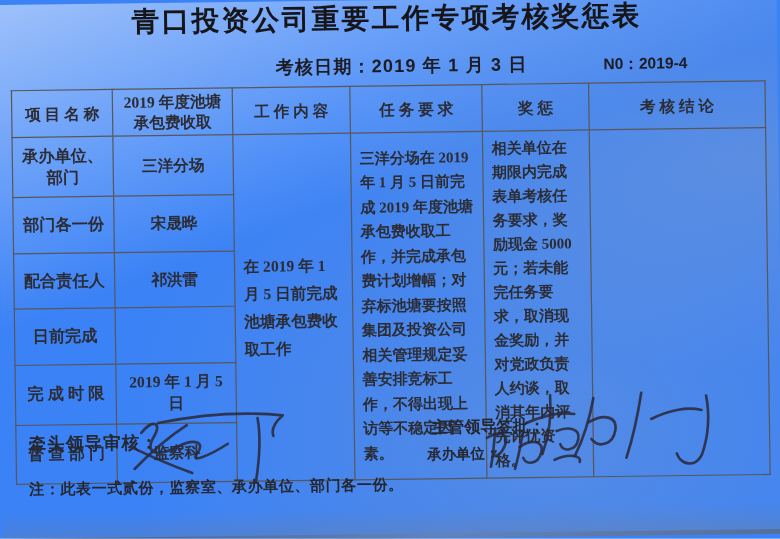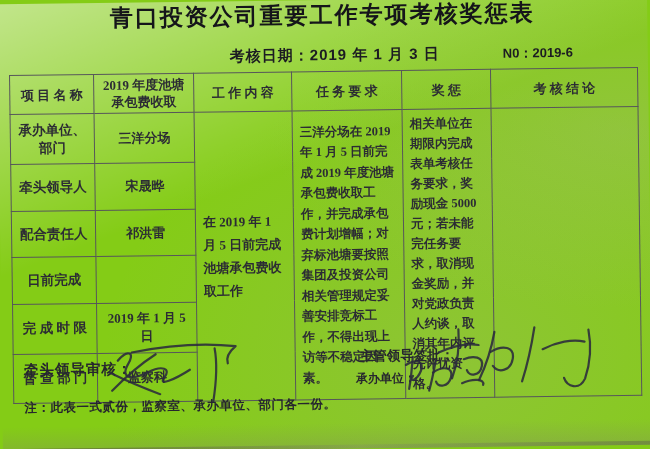--- a/index.html
+++ b/index.html
@@ -1,18 +1,18 @@
 <!DOCTYPE html>
 <html><head>
 <meta charset="utf-8">
 <style>
   html,body { margin:0; padding:0; }
   .photo {
     position:relative; width:650px; height:449px; overflow:hidden;
-    background:#84cc16;
+    background:#3b82f6;
     font-family:"Liberation Serif", serif;
     color:#2e2e36;
   }
   .tilt { position:absolute; left:0; top:0; width:650px; height:449px;
           transform:rotate(-0.75deg); transform-origin:50% 50%; }
   
   .shade { position:absolute; pointer-events:none; }
   .shade.s1 { inset:0; background:radial-gradient(ellipse at 70% 80%, rgba(176,170,162,0.22), transparent 55%); }
   .shade.s2 { inset:0; background:linear-gradient(160deg, rgba(255,255,255,0.5) 0%, transparent 40%); }
   .shade.s3 { left:0; right:0; bottom:0; height:26px;
@@ -76,21 +76,21 @@
 
 <div class="photo">
   <div class="tilt">
 
     <div class="shade s2"></div>
     <div class="shade s1"></div>
     <div class="shade s5"></div>
 
     <div class="doc-title">青口投资公司重要工作专项考核奖惩表</div>
     <div class="doc-date">考核日期：2019 年 1 月 3 日</div>
-    <div class="doc-no">N0：2019-6</div>
+    <div class="doc-no">N0：2019-4</div>
 
     <table class="form-table">
       <colgroup>
         <col class="c0">
           <col class="c1">
           <col class="c2">
           <col class="c3">
           <col class="c4">
           <col class="c5">
       </colgroup>
@@ -105,21 +105,21 @@
       </tr>
       <tr class="drow">
         <td class="lbl">承办单位、部门</td>
         <td class="val">三洋分场</td>
         <td class="merged work" rowspan="6">在 2019 年 1 月 5 日前完成池塘承包费收取工作</td>
         <td class="merged task" rowspan="6">三洋分场在 2019 年 1 月 5 日前完成 2019 年度池塘承包费收取工作，并完成承包费计划增幅；对弃标池塘要按照集团及投资公司相关管理规定妥善安排竞标工作，不得出现上访等不稳定因素。</td>
         <td class="merged reward" rowspan="6">相关单位在期限内完成表单考核任务要求，奖励现金 5000 元；若未能完任务要求，取消现金奖励，并对党政负责人约谈，取消其年内评先评优资格。</td>
         <td class="merged conclusion" rowspan="6"></td>
       </tr>
       <tr class="drow">
-        <td class="lbl">牵头领导人</td>
+        <td class="lbl">部门各一份</td>
         <td class="val">宋晟晔</td>
       </tr>
       <tr class="drow">
         <td class="lbl">配合责任人</td>
         <td class="val">祁洪雷</td>
       </tr>
       <tr class="drow">
         <td class="lbl">日前完成</td>
         <td class="val"></td>
       </tr>

